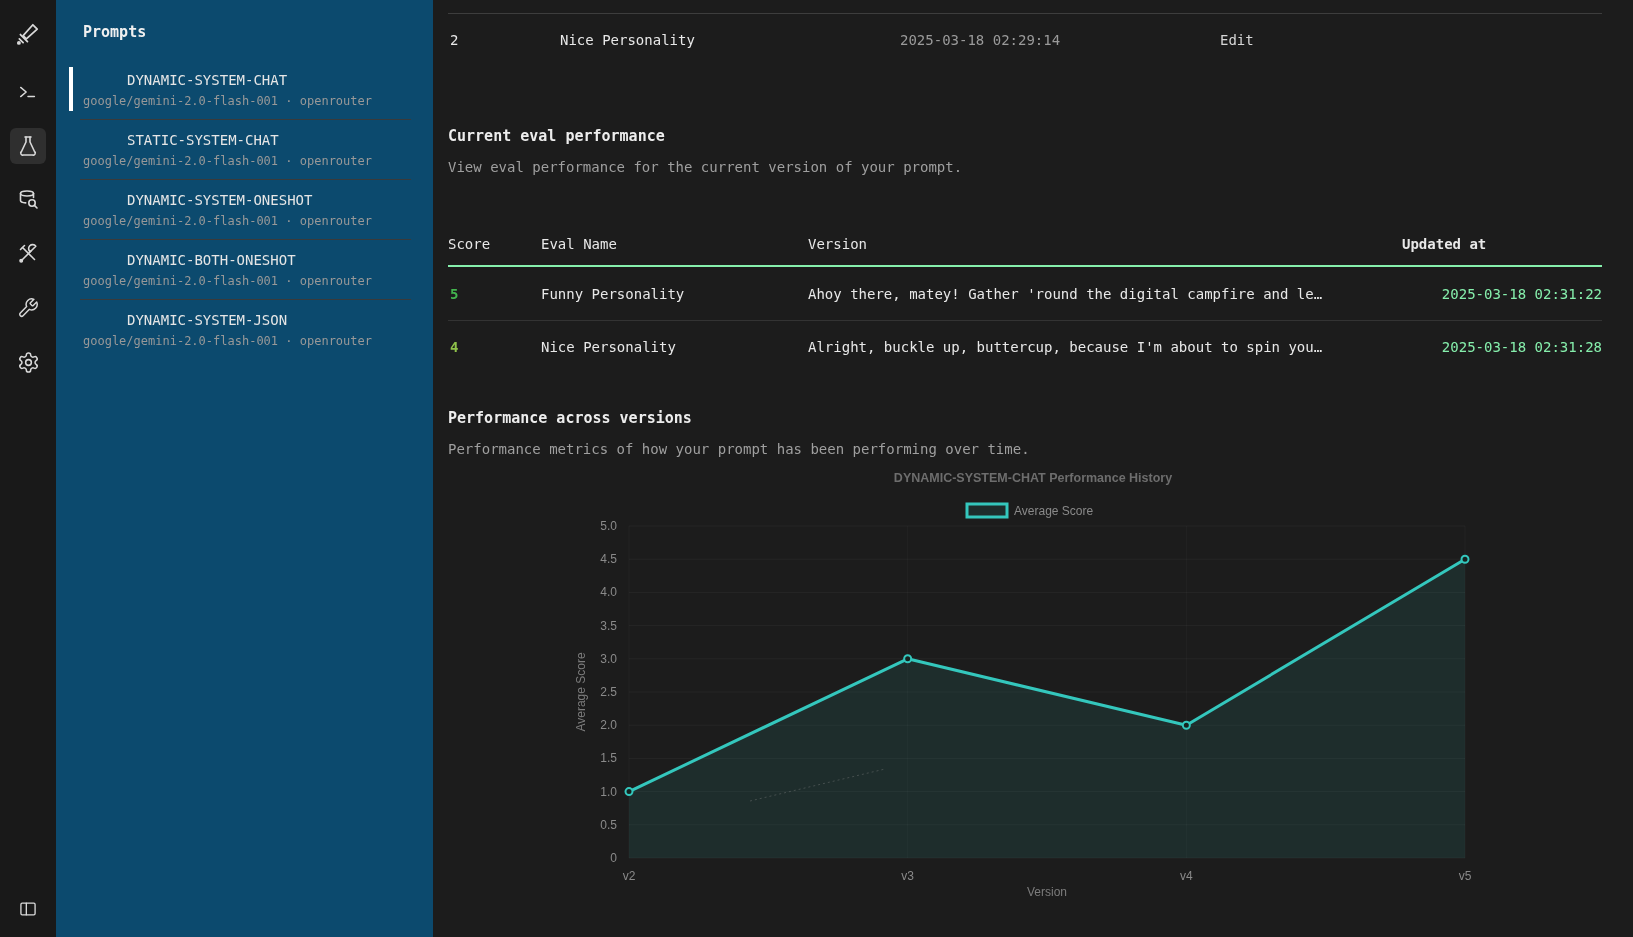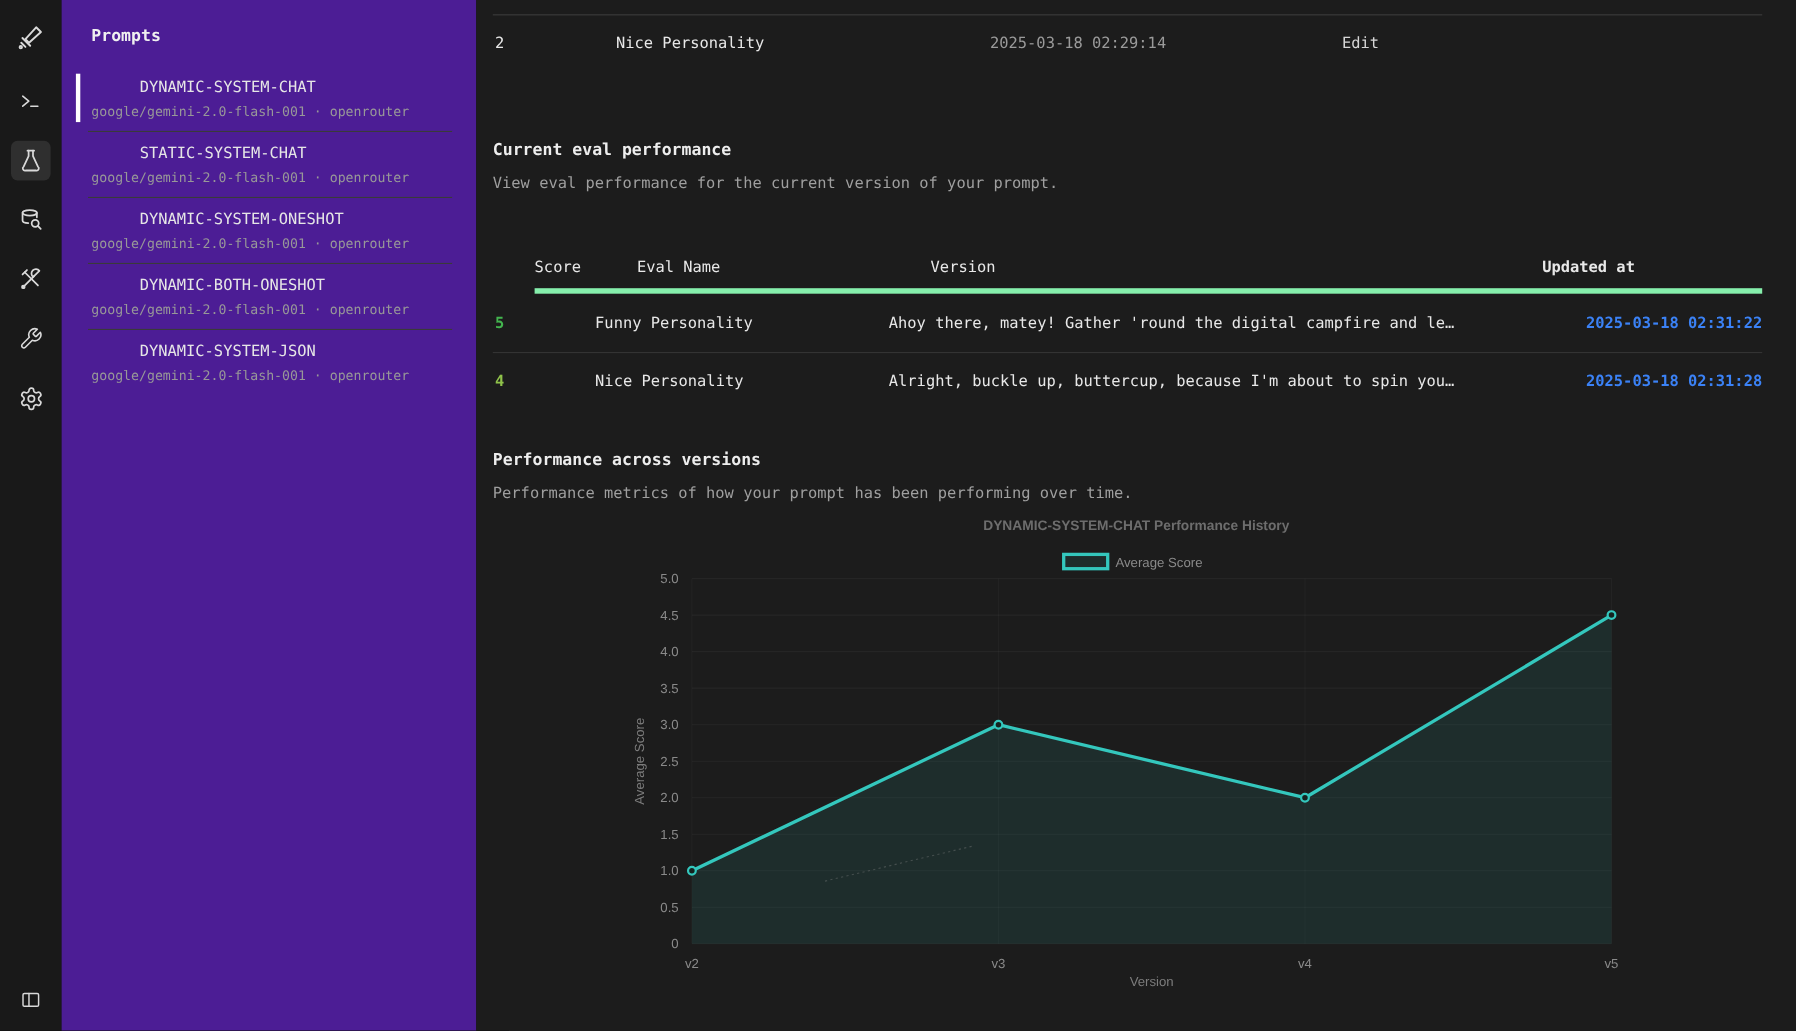--- a/index.html
+++ b/index.html
@@ -10,21 +10,21 @@
   
   .rail { width:56px; background:#191919; display:flex; flex-direction:column; align-items:center; flex-shrink:0; padding-top:16px; }
   .rail-btn { width:36px; height:36px; display:flex; align-items:center; justify-content:center; margin-bottom:18px; border-radius:6px; cursor:pointer; }
   .rail-btn.logo { margin-bottom:22px; }
   .rail-btn.active { background:#2f2f2f; }
   .rail-btn svg { stroke:#d9d9d9; fill:none; stroke-width:1.6; stroke-linecap:round; stroke-linejoin:round; }
   .rail-spacer { margin-top:auto; }
   .rail-btn.bottom { margin-bottom:10px; }
 
   
-  .panel { width:377px; background:#4c1d95; flex-shrink:0; padding-top:23px; }
+  .panel { width:377px; background:#0c4a6e; flex-shrink:0; padding-top:23px; }
   .panel-title { font-size:15px; font-weight:700; color:#f0f0f0; padding-left:27px; }
   .prompt-list { margin-top:19px; }
   .prompt-item { position:relative; padding:11px 20px 10px 27px; cursor:pointer; }
   .prompt-item.active::before { content:""; position:absolute; left:13px; top:7px; width:4px; height:44px; background:#ffffff; }
   .prompt-item .p-title { font-size:14px; color:#e6e6e6; line-height:18px;padding-left:44px; }
   .prompt-item .p-sub { font-size:12px; color:#989898; line-height:15px; margin-top:5px; }
   .item-divider { border-top:1px solid #3a3a3a; margin:0 22px 0 24px; height:0; }
 
   
   .main { flex:1; background:#1c1c1c; position:relative; }
@@ -33,27 +33,27 @@
   .top-row .v-num { padding-left:2px; color:#e8e8e8; }
   .top-row .v-name { color:#e8e8e8; }
   .top-row .v-ts { color:#9a9a9a; }
   .top-row .v-edit { color:#d6d6d6; cursor:pointer; }
 
   .section-h { font-size:15px; font-weight:700; color:#ededed; margin:59px 31px 0 15px; line-height:22px; }
   .section-h.second { margin-top:34px; }
   .section-d { font-size:14px; color:#9f9f9f; margin:11px 31px 0 15px; line-height:18px; }
 
   .eval-table { margin:47px 31px 0 15px; }
-  .t-head { display:grid; grid-template-columns:93px 267px 1fr 200px; align-items:center; height:44px; border-bottom:5px solid #86efac; font-size:14px; color:#e8e8e8;margin-left:38px; }
+  .t-head { display:grid; grid-template-columns:93px 267px 1fr 200px; align-items:center; height:44px; border-bottom:2px solid #86efac; font-size:14px; color:#e8e8e8; }
   .t-head .h-updated { font-weight:700; padding-right:85px; }
   .t-row { display:grid; grid-template-columns:93px 267px 1fr 200px; align-items:center; height:53px; font-size:14px; cursor:pointer; }
   .t-row + .t-row { border-top:1px solid #333333; }
   .score-cell { padding-left:2px; font-weight:700; }
   .out-cell { color:#e8e8e8; white-space:nowrap; overflow:hidden; }
-  .upd-cell { text-align:right; color:#3b82f6;font-weight:bold; }
+  .upd-cell { text-align:right; color:#86efac; }
 
   .chart-wrap { width:1200px; height:460px; position:relative; }
   .chart-wrap svg { display:block; font-family:"Liberation Sans",sans-serif; }
 </style>
 </head>
 <body>
 
 <div class="app">
 
   <nav class="rail">

